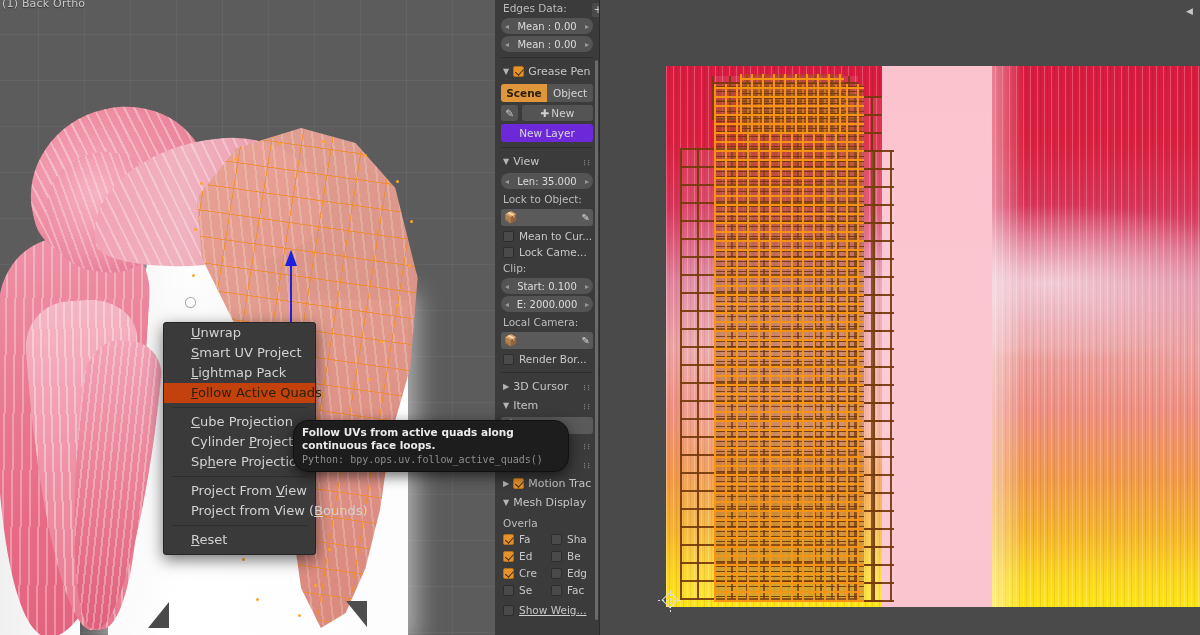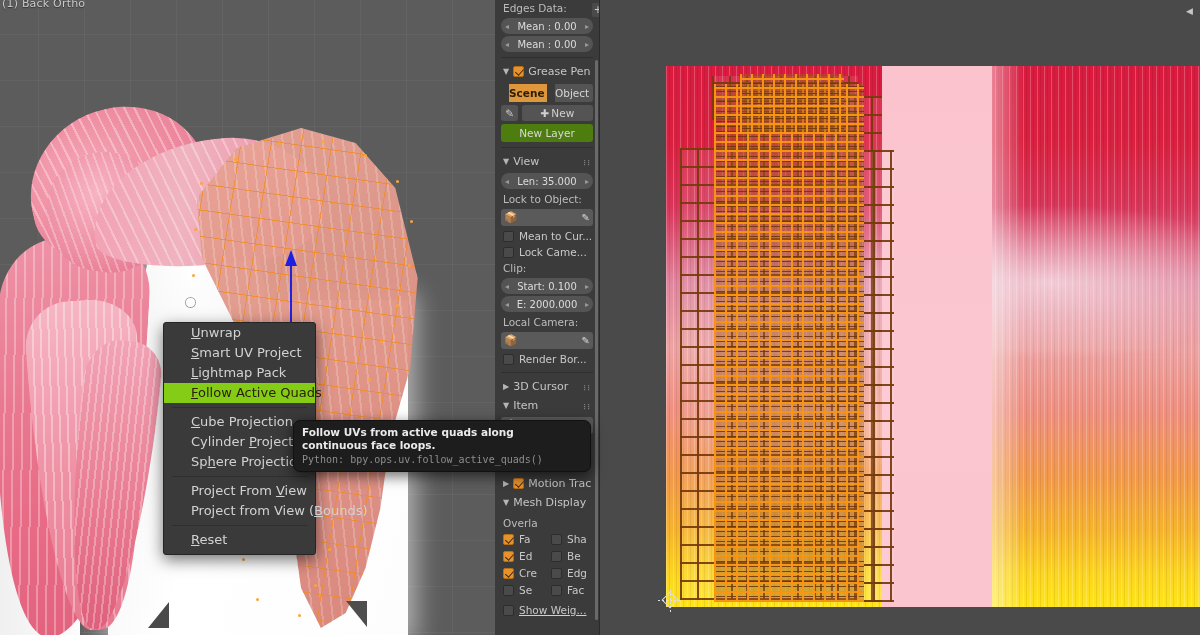--- a/index.html
+++ b/index.html
@@ -180,26 +180,26 @@
     border: 1px solid #2d2d2d; display: inline-block; flex: 0 0 auto;
     position: relative;
   }
   .chk.on { background: #e8922c; border-color: #b56f18; }
   .chk.on::after {
     content:''; position:absolute; left:2.5px; top:0px; width:3.5px; height:7px;
     border:solid #3a2a10; border-width:0 1.6px 1.6px 0; transform:rotate(42deg);
   }
   .seg-row { display: flex; margin: 3px 0; border-radius: 3px; overflow: hidden; }
   .seg {
-    flex: 1; text-align: left; font-size: 10.5px; padding: 3px 0;
-    background: #545454; color: #d5d5d5; margin-left: 8px;
+    flex: 1; text-align: center; font-size: 10.5px; padding: 3px 0;
+    background: #545454; color: #d5d5d5;
   }
   .seg.active { background: #e0963a; color: #2a2009; font-weight: 600; }
   .np-btn {
-    background: #4d7c0f; border-radius: 3px; text-align: center;
+    background: #6d28d9; border-radius: 3px; text-align: center;
     font-size: 10.5px; padding: 3px 1px; margin: 3px 0; color: #d8d8d8;
   }
   .np-row { display: flex; gap: 4px; align-items: center; margin: 3px 0; }
   .icon-btn {
     background: #545454; border-radius: 3px; padding: 2px 4px;
     display: flex; align-items: center; gap: 2px;
   }
   .obj-field {
     display: flex; align-items: center; gap: 3px; background: #5a5a5a;
     border-radius: 3px; padding: 2px 3px; margin: 2px 0; height: 17px;
@@ -306,28 +306,28 @@
     padding: 0 0 4px 0; font-size: 11px; color: #d2d2d2;
   }
   #uvmenu .title {
     padding: 6px 10px 5px; color: #cfcfcf; font-size: 11px;
     border-bottom: 1px solid #2e2e2e;
   }
   .mi {
     padding: 3px 10px 3px 27px; color: #d2d2d2; font-size: 13px;
     white-space: nowrap; line-height: 14px; cursor: default;
   }
-  .mi.sel { background: #84cc16; color: #2b2208; }
+  .mi.sel { background: #c2410c; color: #2b2208; }
   .mi u { text-decoration: underline; text-underline-offset: 1px; }
   .msep { height: 1px; background: #2e2e2e; margin: 4px 8px; }
 
   
   #tooltip {
-    position: absolute; left: 293px; top: 420px; width: 298px;
-    background: #1d1d1d; border: 1px solid #111; border-radius: 7px;
+    position: absolute; left: 293px; top: 420px; width: 276px;
+    background: #1d1d1d; border: 1px solid #111; border-radius: 15px;
     padding: 5px 8px 6px; z-index: 60;
     box-shadow: 0 4px 14px rgba(0,0,0,.6);
   }
   #tooltip .tt-main {
     color: #eaeaea; font-size: 10.5px; line-height: 13px; font-weight: 600;
   }
   #tooltip .tt-py {
     color: #8e8e8e; font-size: 10px; margin-top: 2px;
     font-family: "DejaVu Sans Mono", "Liberation Mono", monospace;
   }

